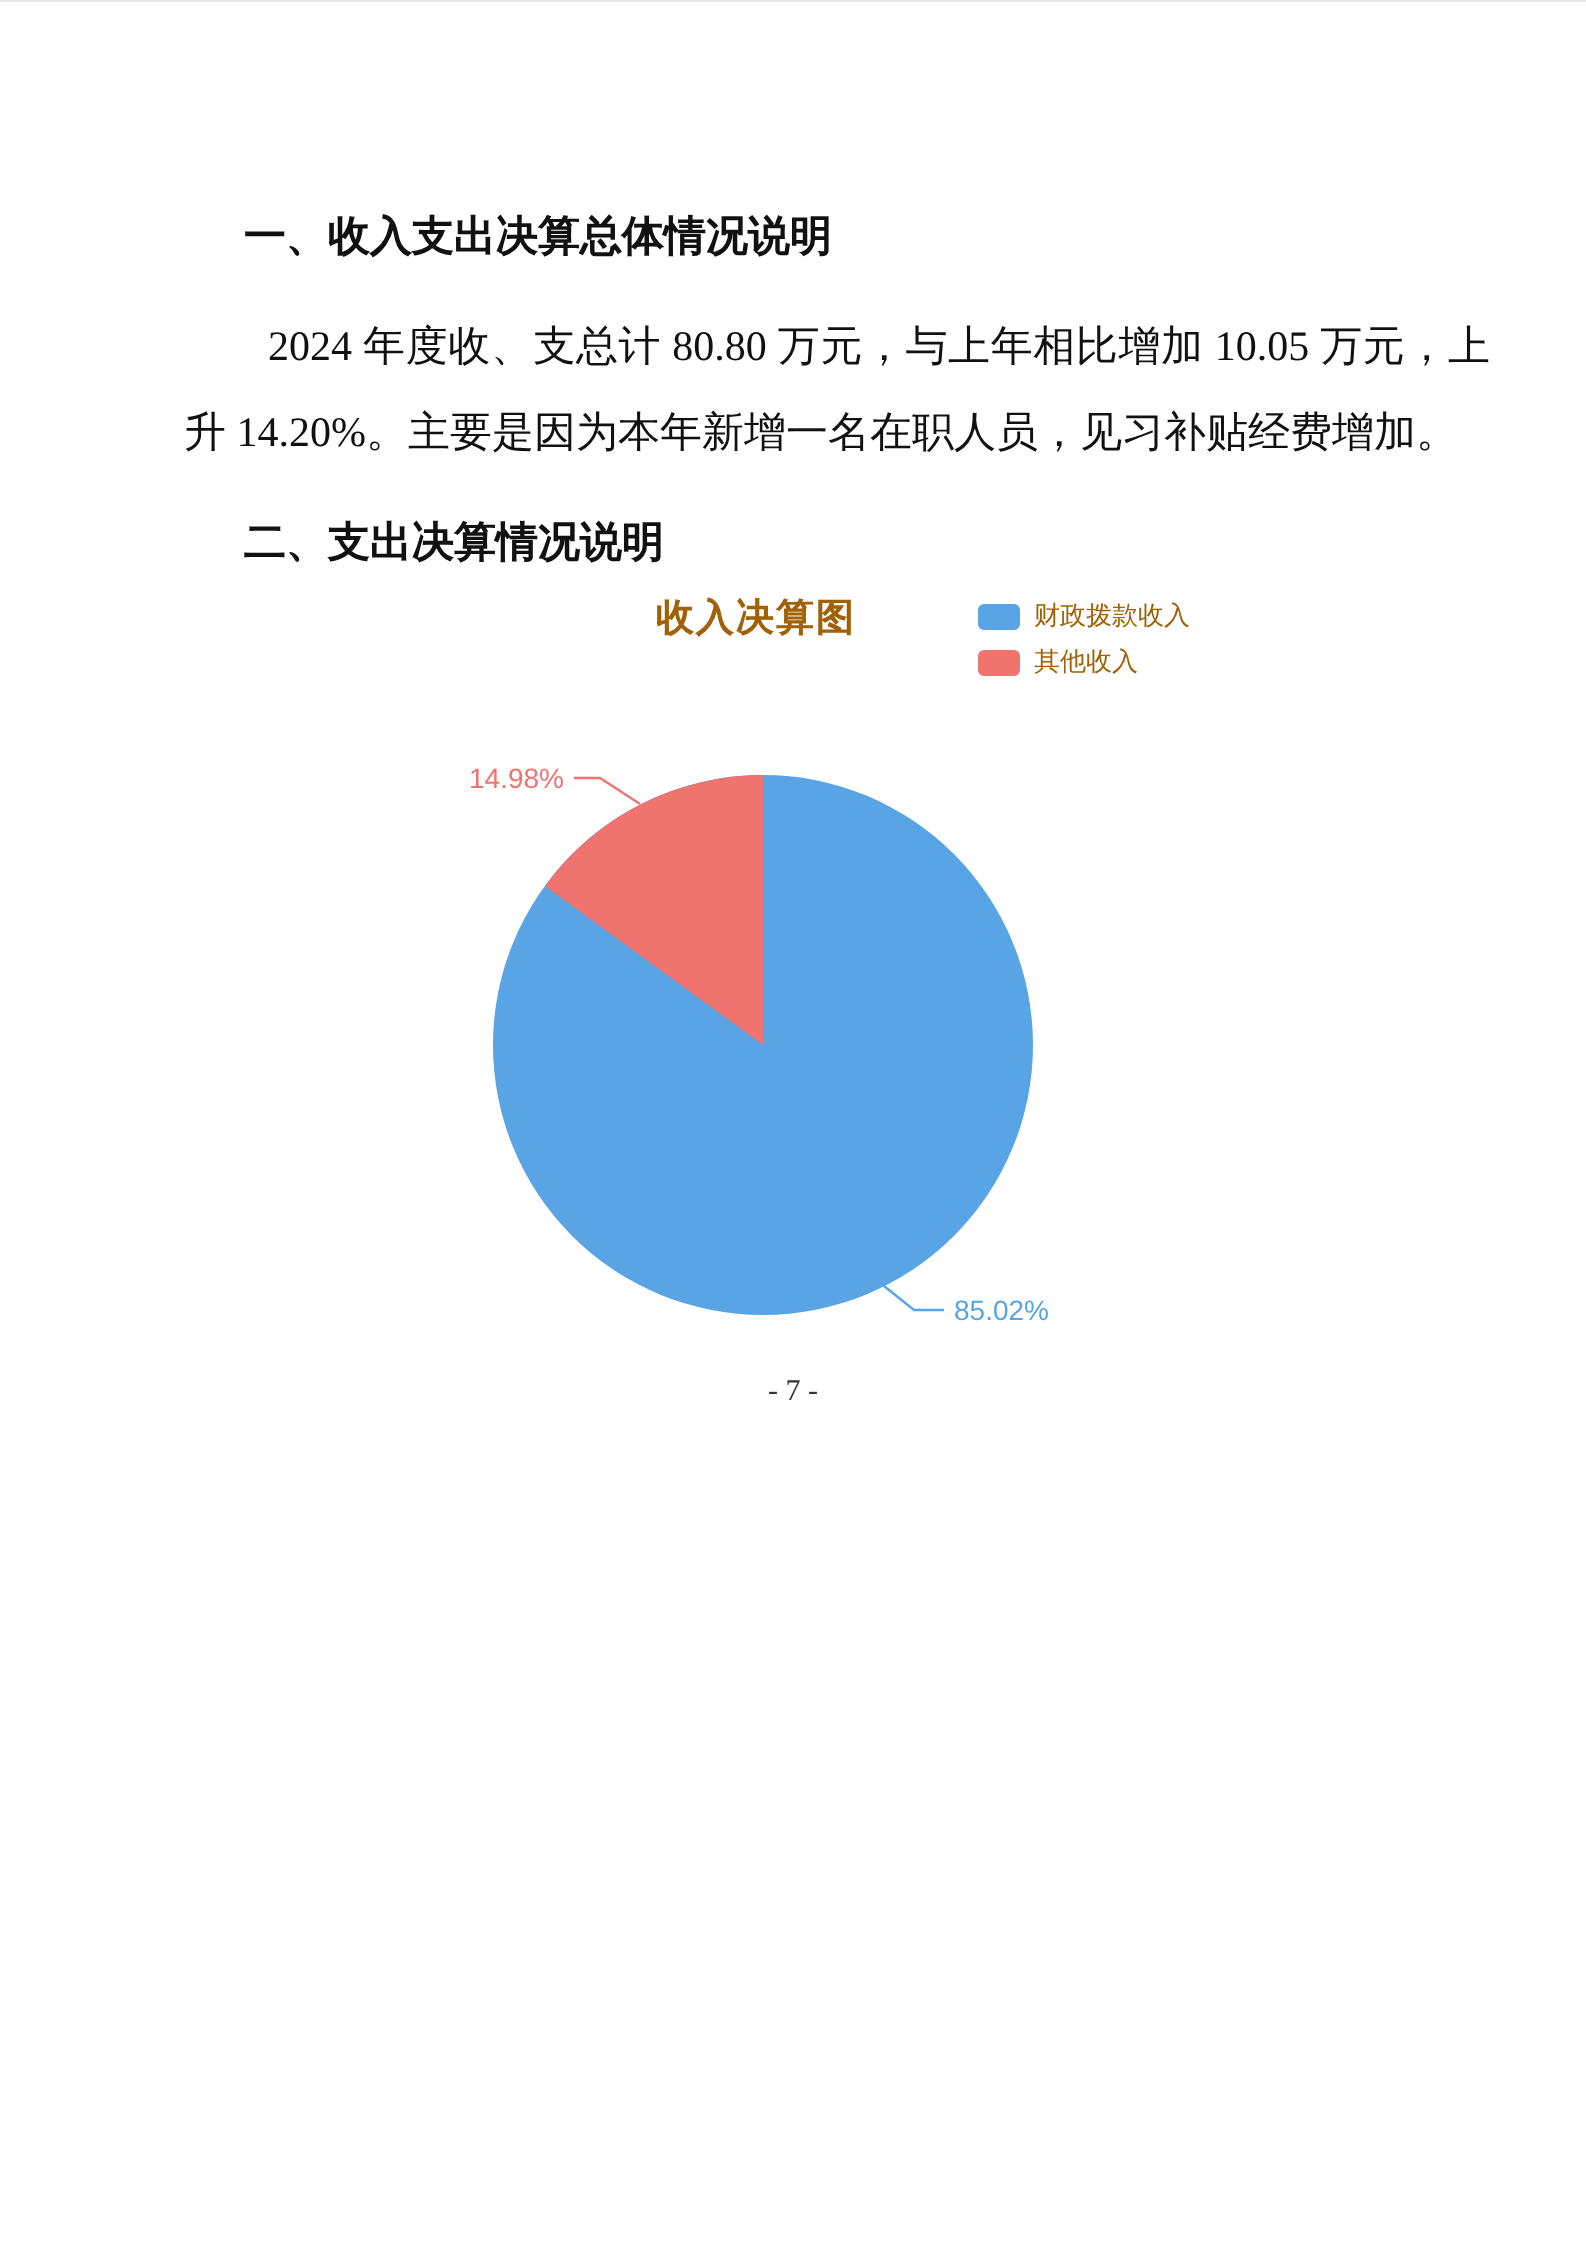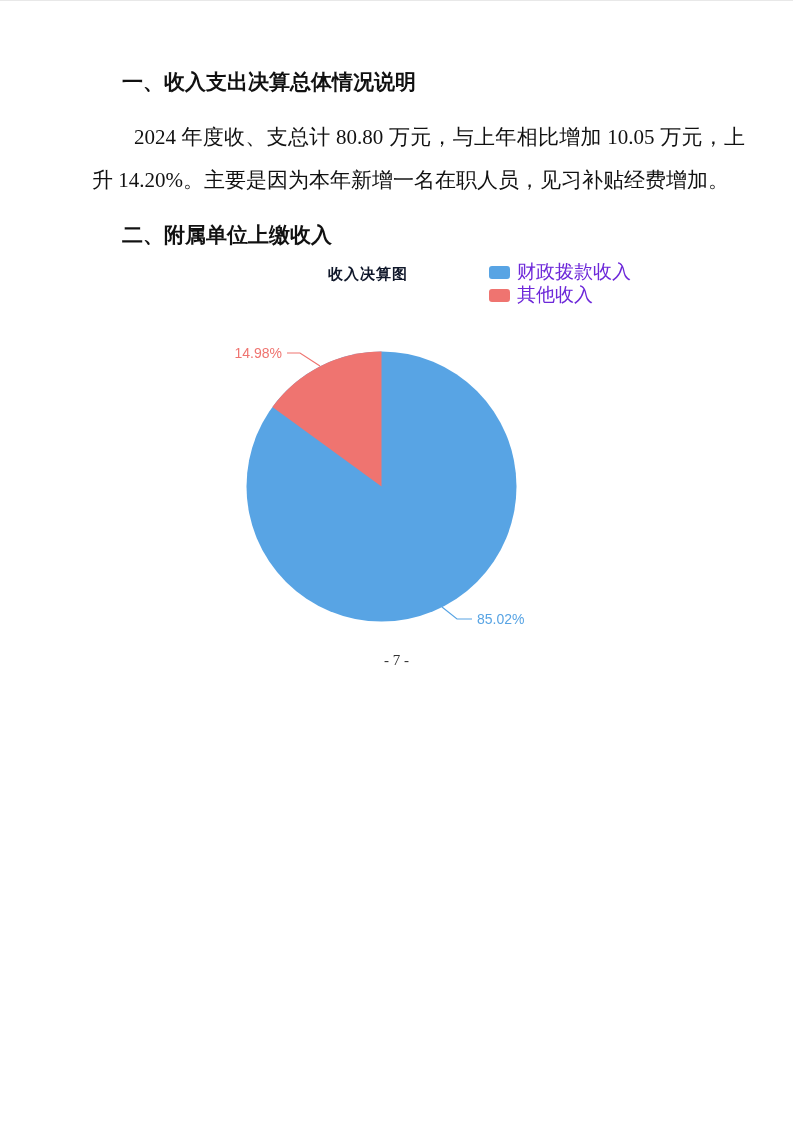--- a/index.html
+++ b/index.html
@@ -8,21 +8,21 @@
   }
   body {
     width: 793px; height: 1122px;
     overflow: hidden;
     border-top: 1px solid #e8e8e8;
     box-sizing: border-box;
   }
   .page {
     width: 793px; height: 1122px;
     box-sizing: border-box;
-    padding: 60px 36px 0 80px;
+    padding: 96px 36px 0 80px;
     font-family: "Liberation Serif", "DejaVu Serif", serif;
     color: #111111;
   }
   .sec-heading {
     font-size: 21px;
     font-weight: 700;
     line-height: 43px;
     height: 43px;
     text-indent: 2em;
     white-space: nowrap;
@@ -41,24 +41,24 @@
 
   
   .chart-header {
     position: relative;
     height: 48px;
     font-family: "Liberation Sans", "DejaVu Sans", sans-serif;
   }
   .chart-title {
     display: inline-block;
     margin-left: 248px;
-    font-size: 15px;
+    font-size: 19px;
     font-weight: 700;
     line-height: 34px;
-    color: #0f172a;
+    color: #a16207;
     letter-spacing: 1px;
   }
   .chart-legend {
     position: absolute;
     left: 409px;
     top: 0;
     width: 230px;
   }
   .legend-item {
     position: absolute;
@@ -70,22 +70,22 @@
   .legend-item.row1 { top: 8px; }
   .legend-item.row2 { top: 31px; }
   .legend-swatch {
     display: inline-block;
     width: 21px; height: 13px;
     border-radius: 3px;
     margin-right: 7px;
     flex: 0 0 auto;
   }
   .legend-label {
-    font-size: 19px;
-    color: #6d28d9;
+    font-size: 13px;
+    color: #a16207;
     white-space: nowrap;
   }
   .pie-svg { display: block; }
   .pie-label-text {
     font-family: "Liberation Sans", "DejaVu Sans", sans-serif;
     font-size: 14px;
   }
   .page-number {
     margin-left: -80px;
     margin-right: -36px;
@@ -99,21 +99,21 @@
   .sec3 { margin-top: 74px; }
 </style>
 </head>
 <body>
 
 <div class="page">
 
   <div class="sec-heading">一、收入支出决算总体情况说明</div>
   <p class="body-para para-2line">2024 年度收、支总计 80.80 万元，与上年相比增加 10.05 万元，上升 14.20%。主要是因为本年新增一名在职人员，见习补贴经费增加。</p>
 
-  <div class="sec-heading">二、附属单位上缴收入</div>
+  <div class="sec-heading">二、支出决算情况说明</div>
 
   <div>
     <div class="chart-header">
       <span class="chart-title">收入决算图</span>
       <div class="chart-legend">
         <div class="legend-item row1">
           <span class="legend-swatch" style="background-color: rgb(88, 164, 228);"></span>
           <span class="legend-label">财政拨款收入</span>
         </div>
         <div class="legend-item row2">

